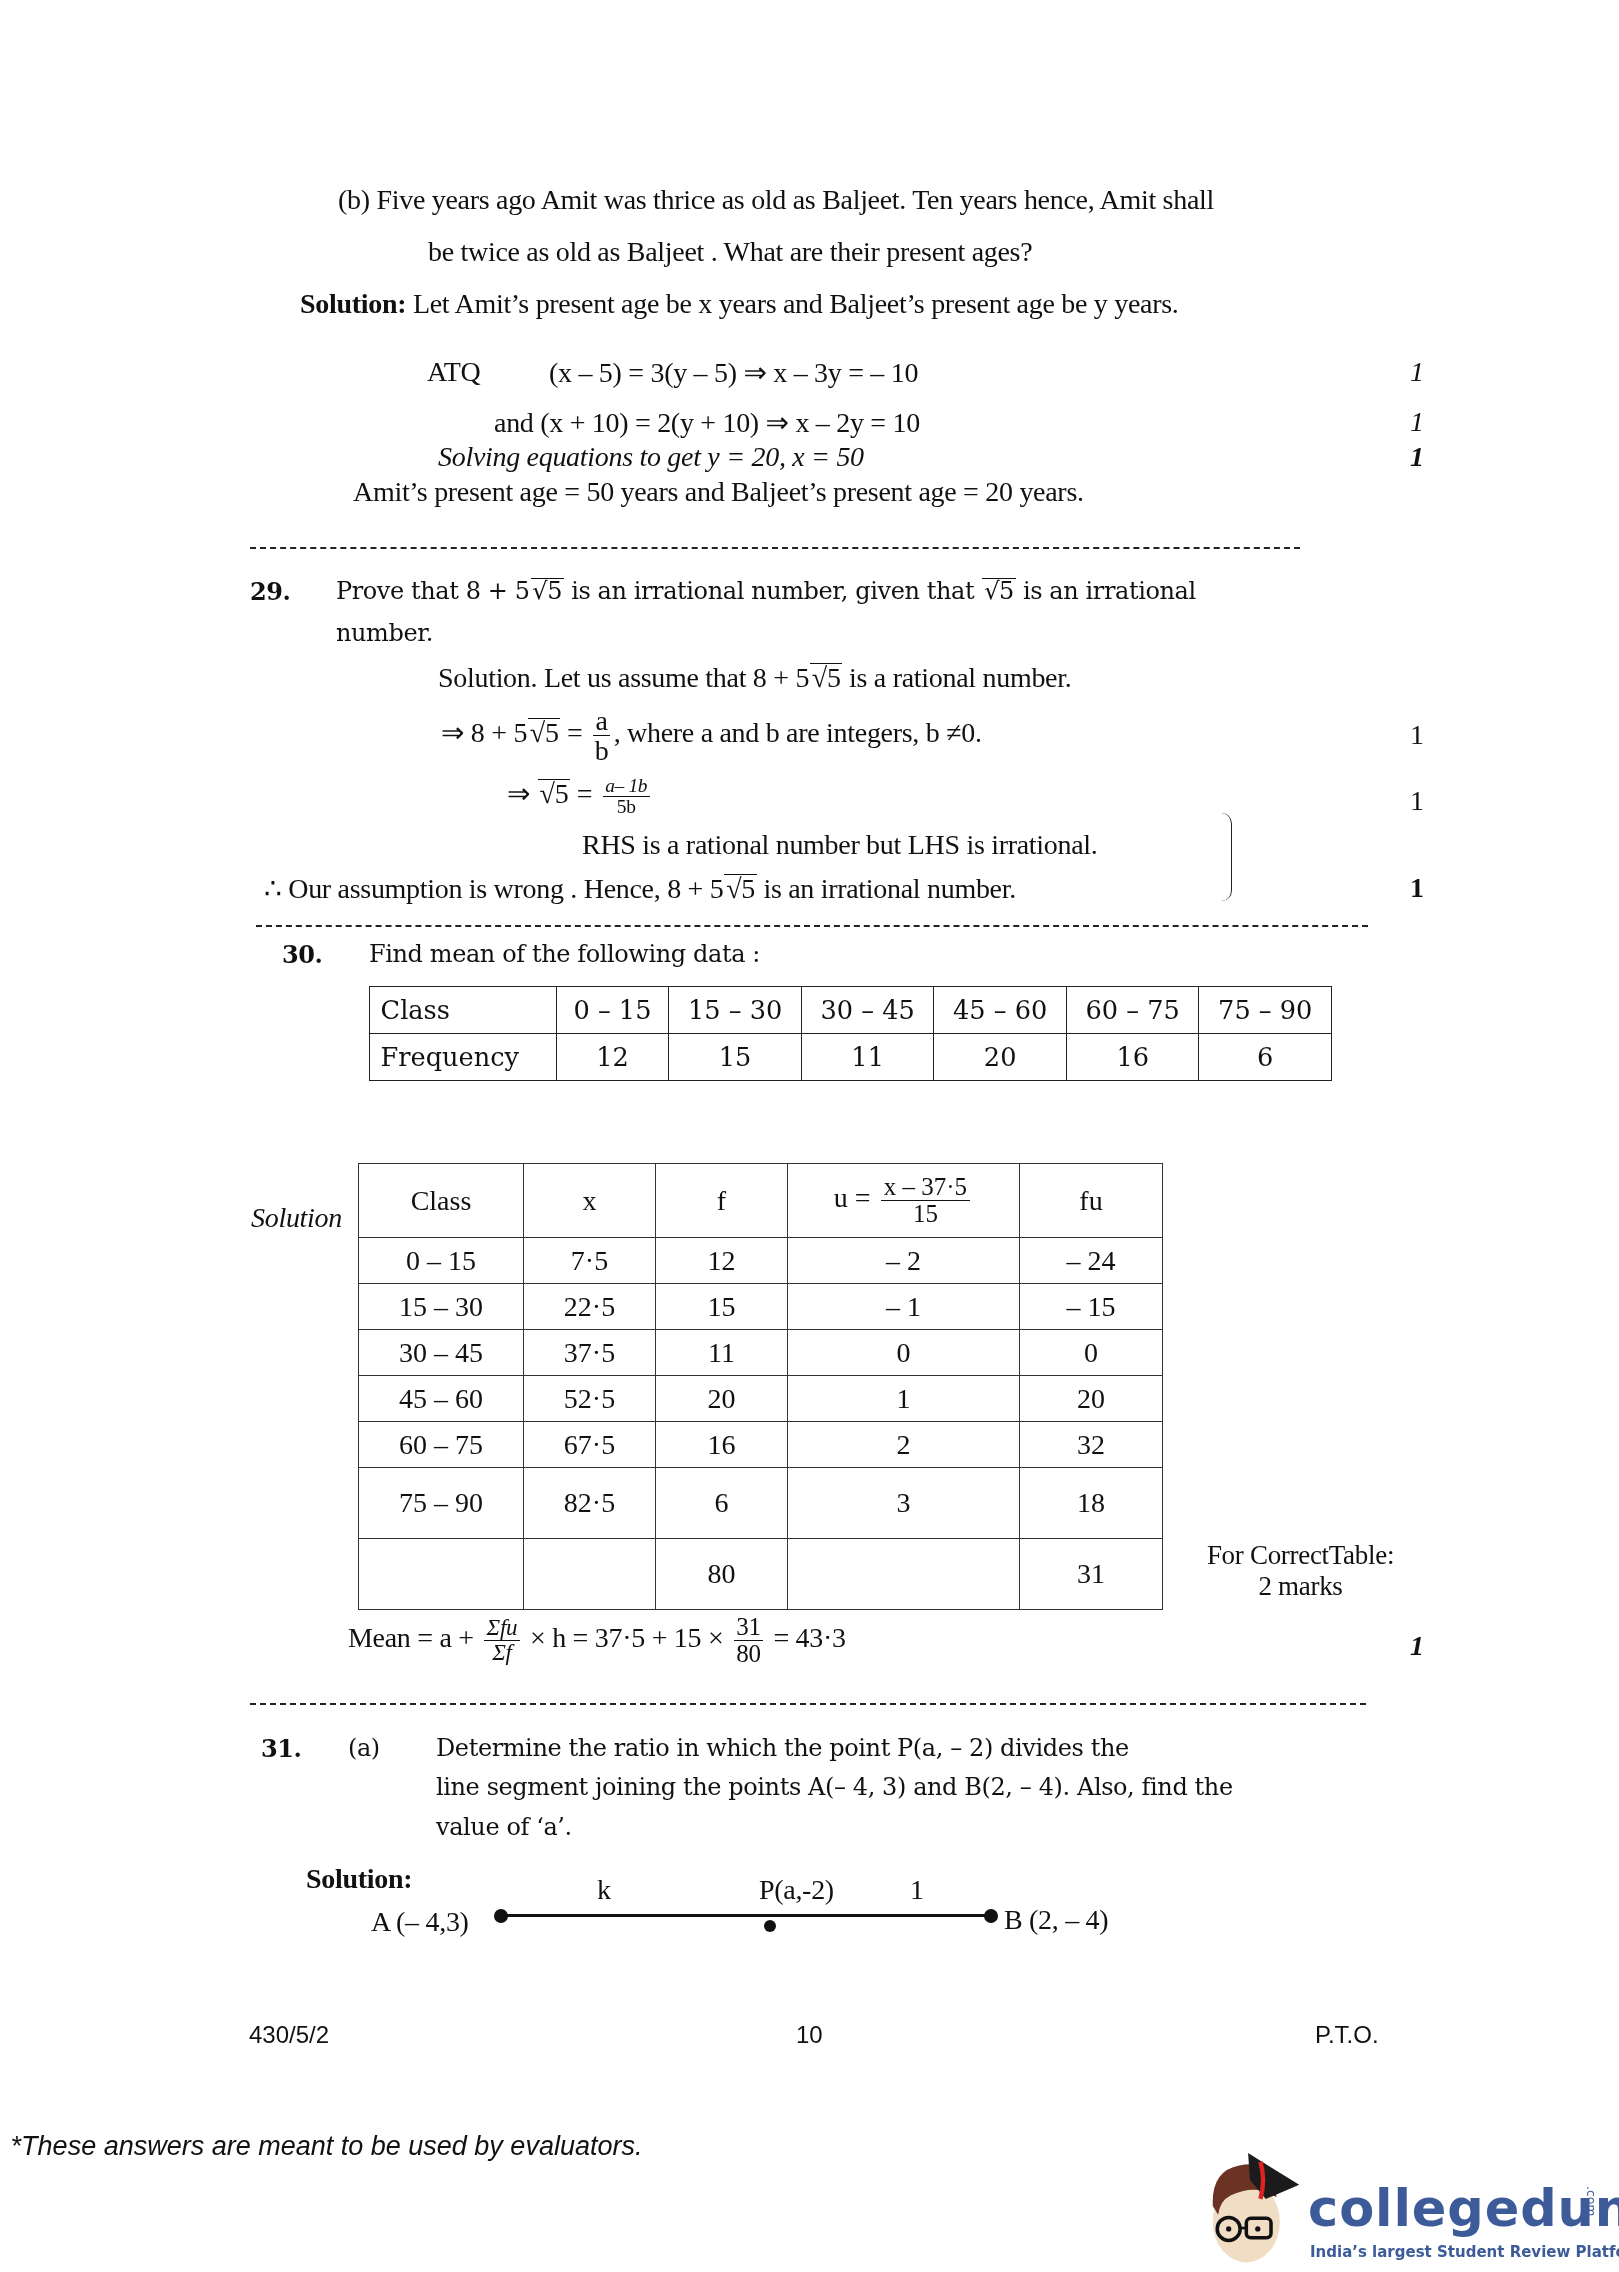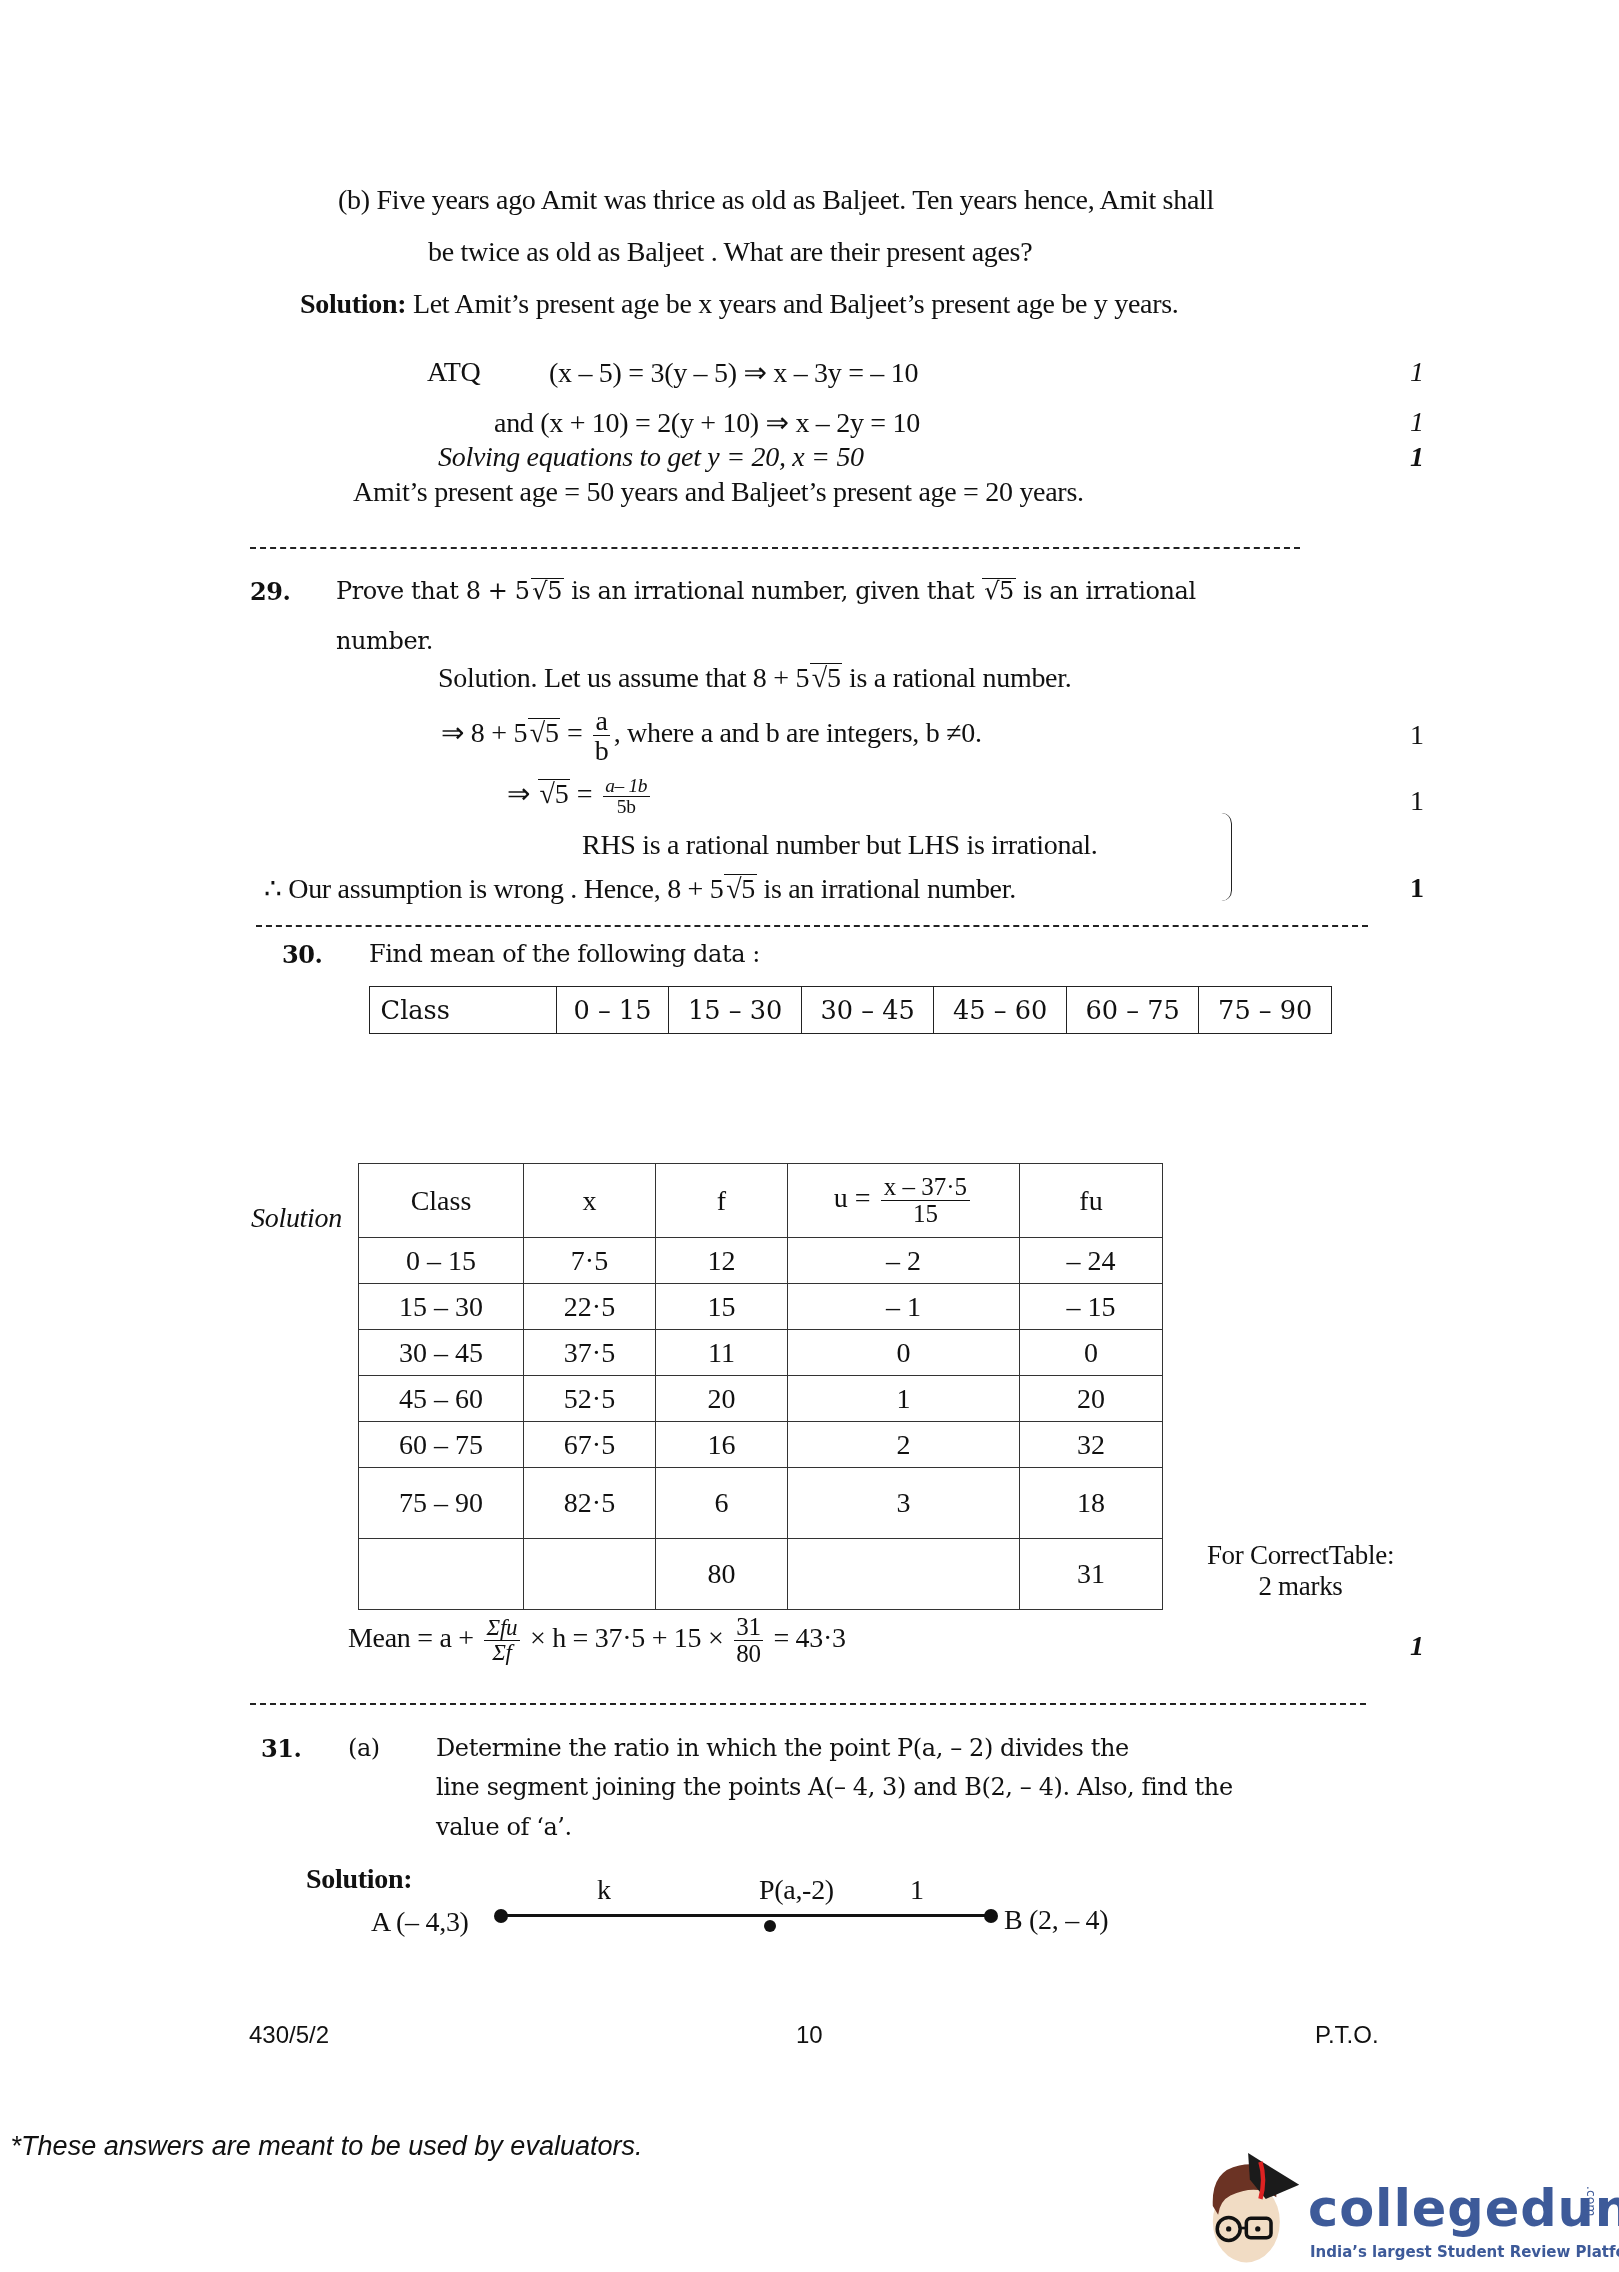--- a/index.html
+++ b/index.html
@@ -51,21 +51,21 @@
 <div class="mark it" style="left:1410px; top:356px;">1</div>
 <div class="mark it" style="left:1410px; top:406px;">1</div>
 <div class="mark it bold" style="left:1410px; top:441px;">1</div>
 
 <div class="dash" style="left:250px; top:547px; width:1050px;"></div>
 
 <div class="abs q qb" style="left:250px; top:577px;">29.</div>
 <div class="abs q" style="left:336px; top:577px;">
   <span>Prove that 8 + 5</span><span class="sqrt">√<span>5</span></span><span> is an irrational number, given that </span><span class="sqrt">√<span>5</span></span><span> is an irrational</span>
 </div>
-<div class="abs q" style="left:336px; top:619px;margin-top:8px;">number.</div>
+<div class="abs q" style="left:336px; top:619px;">number.</div>
 <div class="abs t32 cond" style="left:438px; top:662px;">
   <span>Solution.   Let  us assume that  8 + 5</span><span class="sqrt">√<span>5</span></span><span> is a rational number.</span>
 </div>
 <div class="abs t32 cond" style="left:441px; top:706px;">
   <span>⇒  8 + 5</span><span class="sqrt">√<span>5</span></span><span> = </span><span class="frac">
       <span class="num">a</span>
       <span>b</span>
     </span><span>, where a and b are integers, b ≠0.</span>
 </div>
 <div class="abs t32 cond" style="left:507px; top:776px;">
@@ -91,20 +91,29 @@
 <table class="qtable" style="left:369px; top:986px; width:963px;">
   <tbody>
       <tr>
     <td style="width:168px;">Class</td>
     <td>0 – 15</td>
     <td>15 – 30</td>
     <td>30 – 45</td>
     <td>45 – 60</td>
     <td>60 – 75</td>
     <td>75 – 90</td>
+  </tr>
+  <tr>
+    <td>Frequency</td>
+    <td>12</td>
+    <td>15</td>
+    <td>11</td>
+    <td>20</td>
+    <td>16</td>
+    <td>6</td>
   </tr>
 </tbody>
   </table>
 
 <div class="abs t32 it cond" style="left:251px; top:1202px;">Solution</div>
 
 <table class="stable" style="left:358px; top:1163px; width:805px;">
   <tbody>
       <tr style="height:74px;">
     <td style="width:164px;">Class</td>

